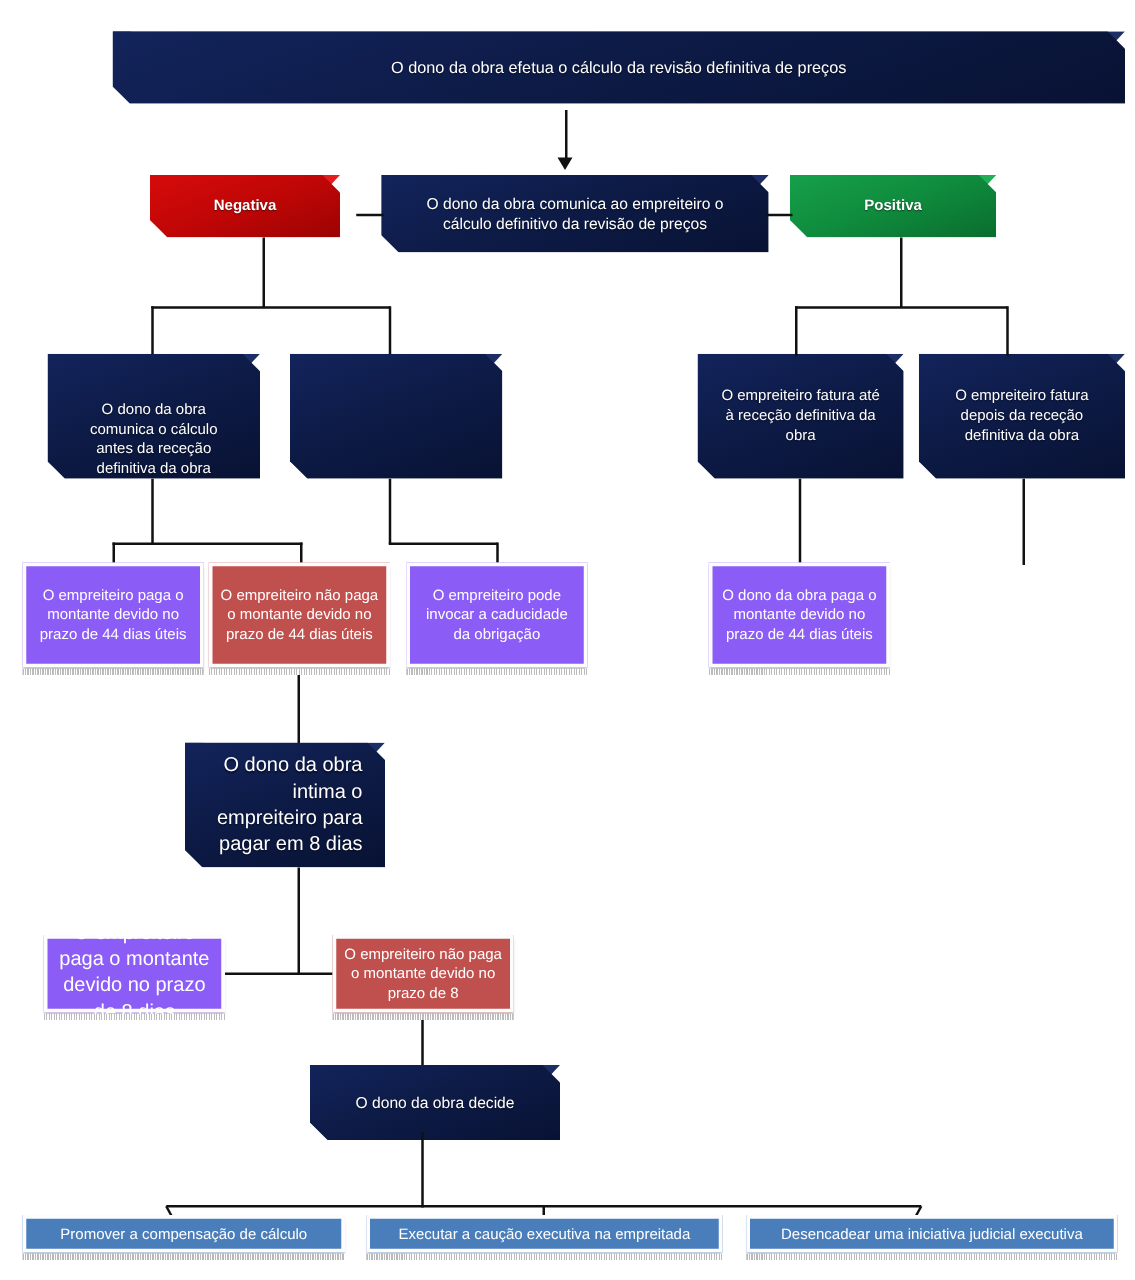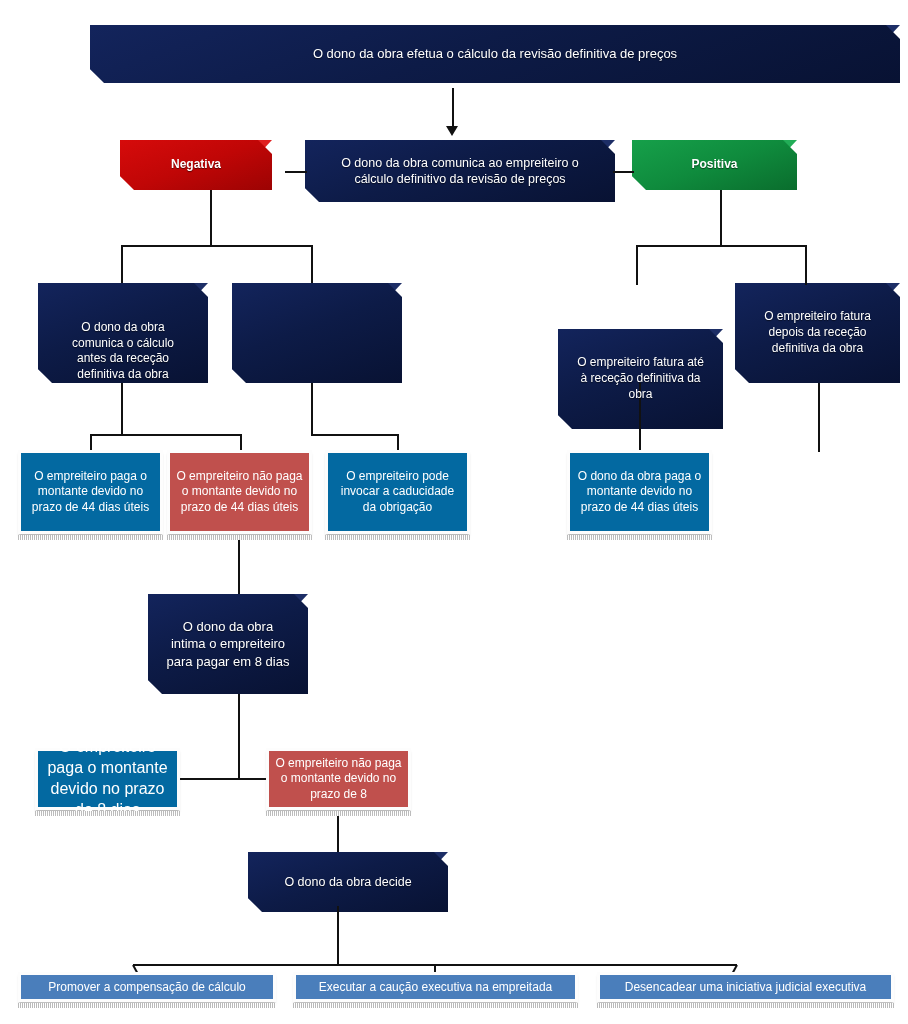--- a/index.html
+++ b/index.html
@@ -101,21 +101,21 @@
   .card .txt { padding: 0 6px; }
   .card::after {
     content: "";
     position: absolute;
     left: -3px; right: -3px;
     bottom: -9px;
     height: 5px;
     background: repeating-linear-gradient(90deg, #b9b9b9 0 1px, #ffffff 1px 2px);
     opacity: .95;
   }
-  .card.blue { background: #0369a1; }
+  .card.blue { background: #8b5cf6; }
   .card.rose { background: #c0504d; }
 
   
   .pill {
     position: absolute;
     box-sizing: border-box;
     display: flex;
     align-items: center;
     justify-content: center;
     text-align: center;
@@ -183,21 +183,21 @@
     <span class="face"></span>
     <span class="txt">O dono da obra comunica o cálculo antes da receção definitiva da obra</span>
   </div>
 
   <div class="prism navy" style="left:232px; top:283px; width:170px; height:100px; font-size:12px;">
     <span class="bevel-t"></span>
     <span class="bevel-l"></span>
     <span class="face"></span>
   </div>
 
-  <div class="prism navy" style="left:558px; top:283px; width:165px; height:100px; font-size:12px;margin-top:46px;">
+  <div class="prism navy" style="left:558px; top:283px; width:165px; height:100px; font-size:12px;">
     <span class="bevel-t"></span>
     <span class="bevel-l"></span>
     <span class="face"></span>
     <span class="txt">O empreiteiro fatura até à receção definitiva da obra</span>
   </div>
 
   <div class="prism navy" style="left:735px; top:283px; width:165px; height:100px; font-size:12px;">
     <span class="bevel-t"></span>
     <span class="bevel-l"></span>
     <span class="face"></span>
@@ -233,21 +233,21 @@
     <span class="txt">O empreiteiro pode invocar a caducidade da obrigação</span>
   </div>
 
   <div class="card blue" style="left:567px; top:450px; width:145px; height:84px; font-size:12px;">
     <span class="txt">O dono da obra paga o montante devido no prazo de 44 dias úteis</span>
   </div>
 
 
   <div class="ln v" style="left:238px; top:540px; height:56px;"></div>
 
-  <div class="prism navy" style="left:148px; top:594px; width:160px; height:100px; font-size:13px;">
+  <div class="prism navy" style="left:148px; top:594px; width:160px; height:100px; font-size:16px;text-align:right;">
     <span class="bevel-t"></span>
     <span class="bevel-l"></span>
     <span class="face"></span>
     <span class="txt">O dono da obra intima o empreiteiro para pagar em 8 dias</span>
   </div>
 
   <div class="ln v" style="left:238px; top:694px; height:85px;"></div>
   <div class="ln h" style="left:178px; top:778px; width:90px;"></div>
 
   <div class="card blue" style="left:35px; top:748px; width:145px; height:62px; font-size:16px;">

